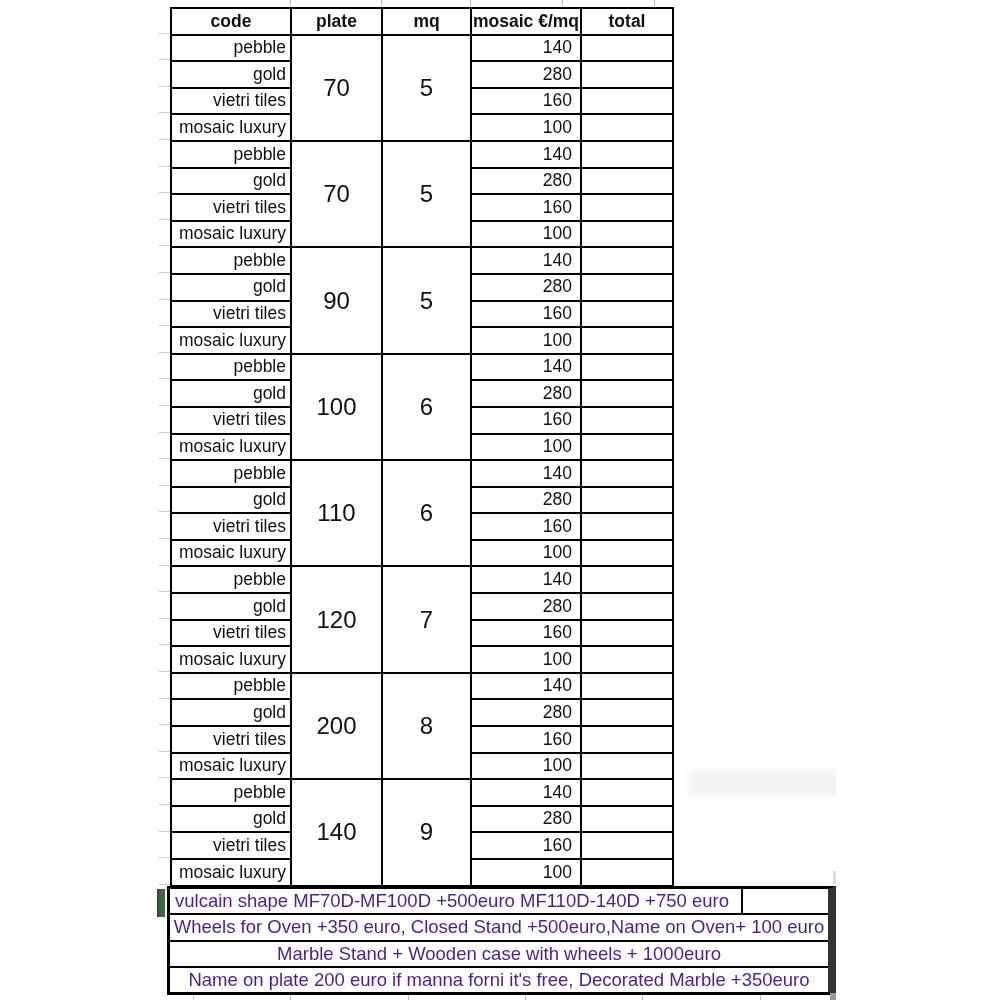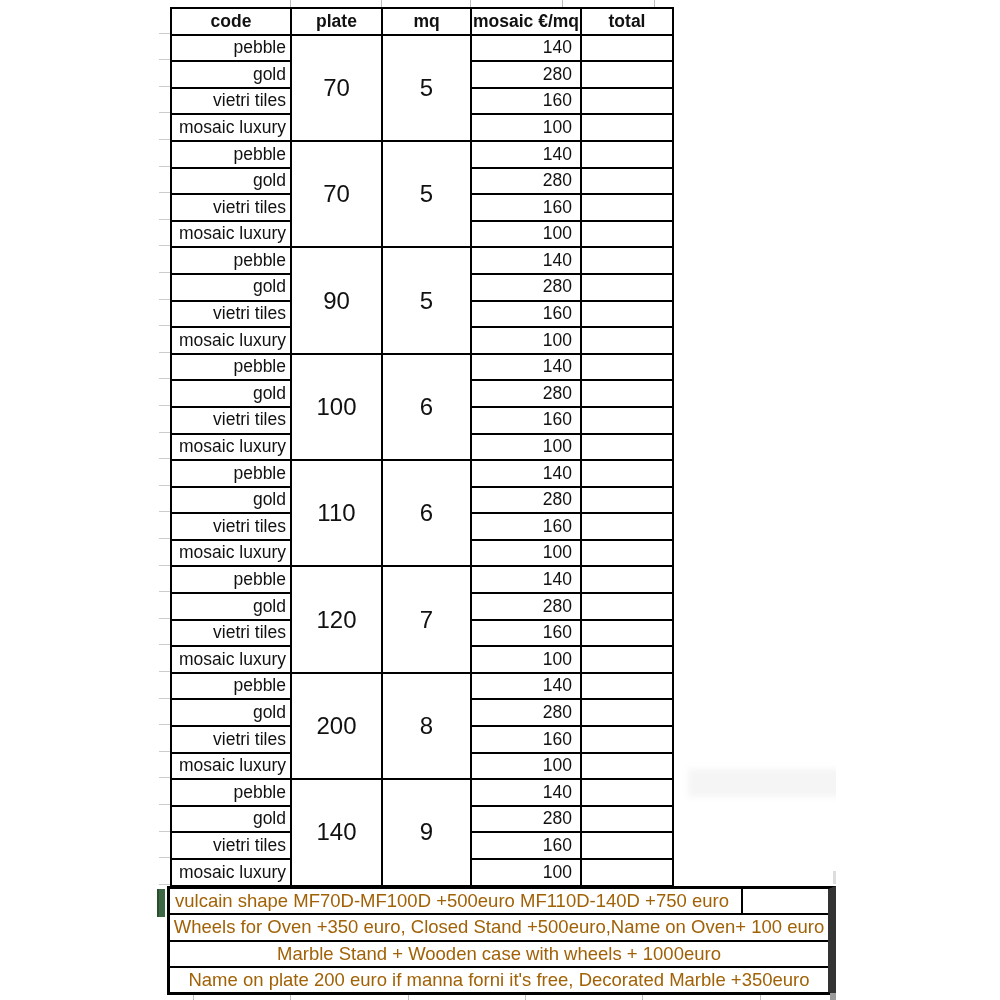--- a/index.html
+++ b/index.html
@@ -35,21 +35,21 @@
   
   .notes {
     position: absolute; left: 167px; top: 886px; width: 669px; height: 109px;
     border: 3px solid #000; border-right: 8px solid #333;
     background: #fff; display: flex; flex-direction: column;
   }
   .note-row {
     flex: 1; border-bottom: 2px solid #000;
     display: flex; align-items: center; justify-content: center;
     font-size: 18.5px; white-space: nowrap; overflow: hidden;
-    position: relative; background: #fff; color: #a16207;
+    position: relative; background: #fff; color: #4c1d95;
   }
   .note-row:last-child { border-bottom: none; }
   .note-row.first { justify-content: flex-start; padding-left: 5px; }
   .note-divider { position: absolute; left: 571px; top: 0; bottom: 0; width: 2px; background: #000; }
 
   
   .green-bar {
     position: absolute; left: 157px; top: 889px; width: 8px; height: 28px;
     background: #3c6743; border-left: 2px solid #2a4f30;
   }

